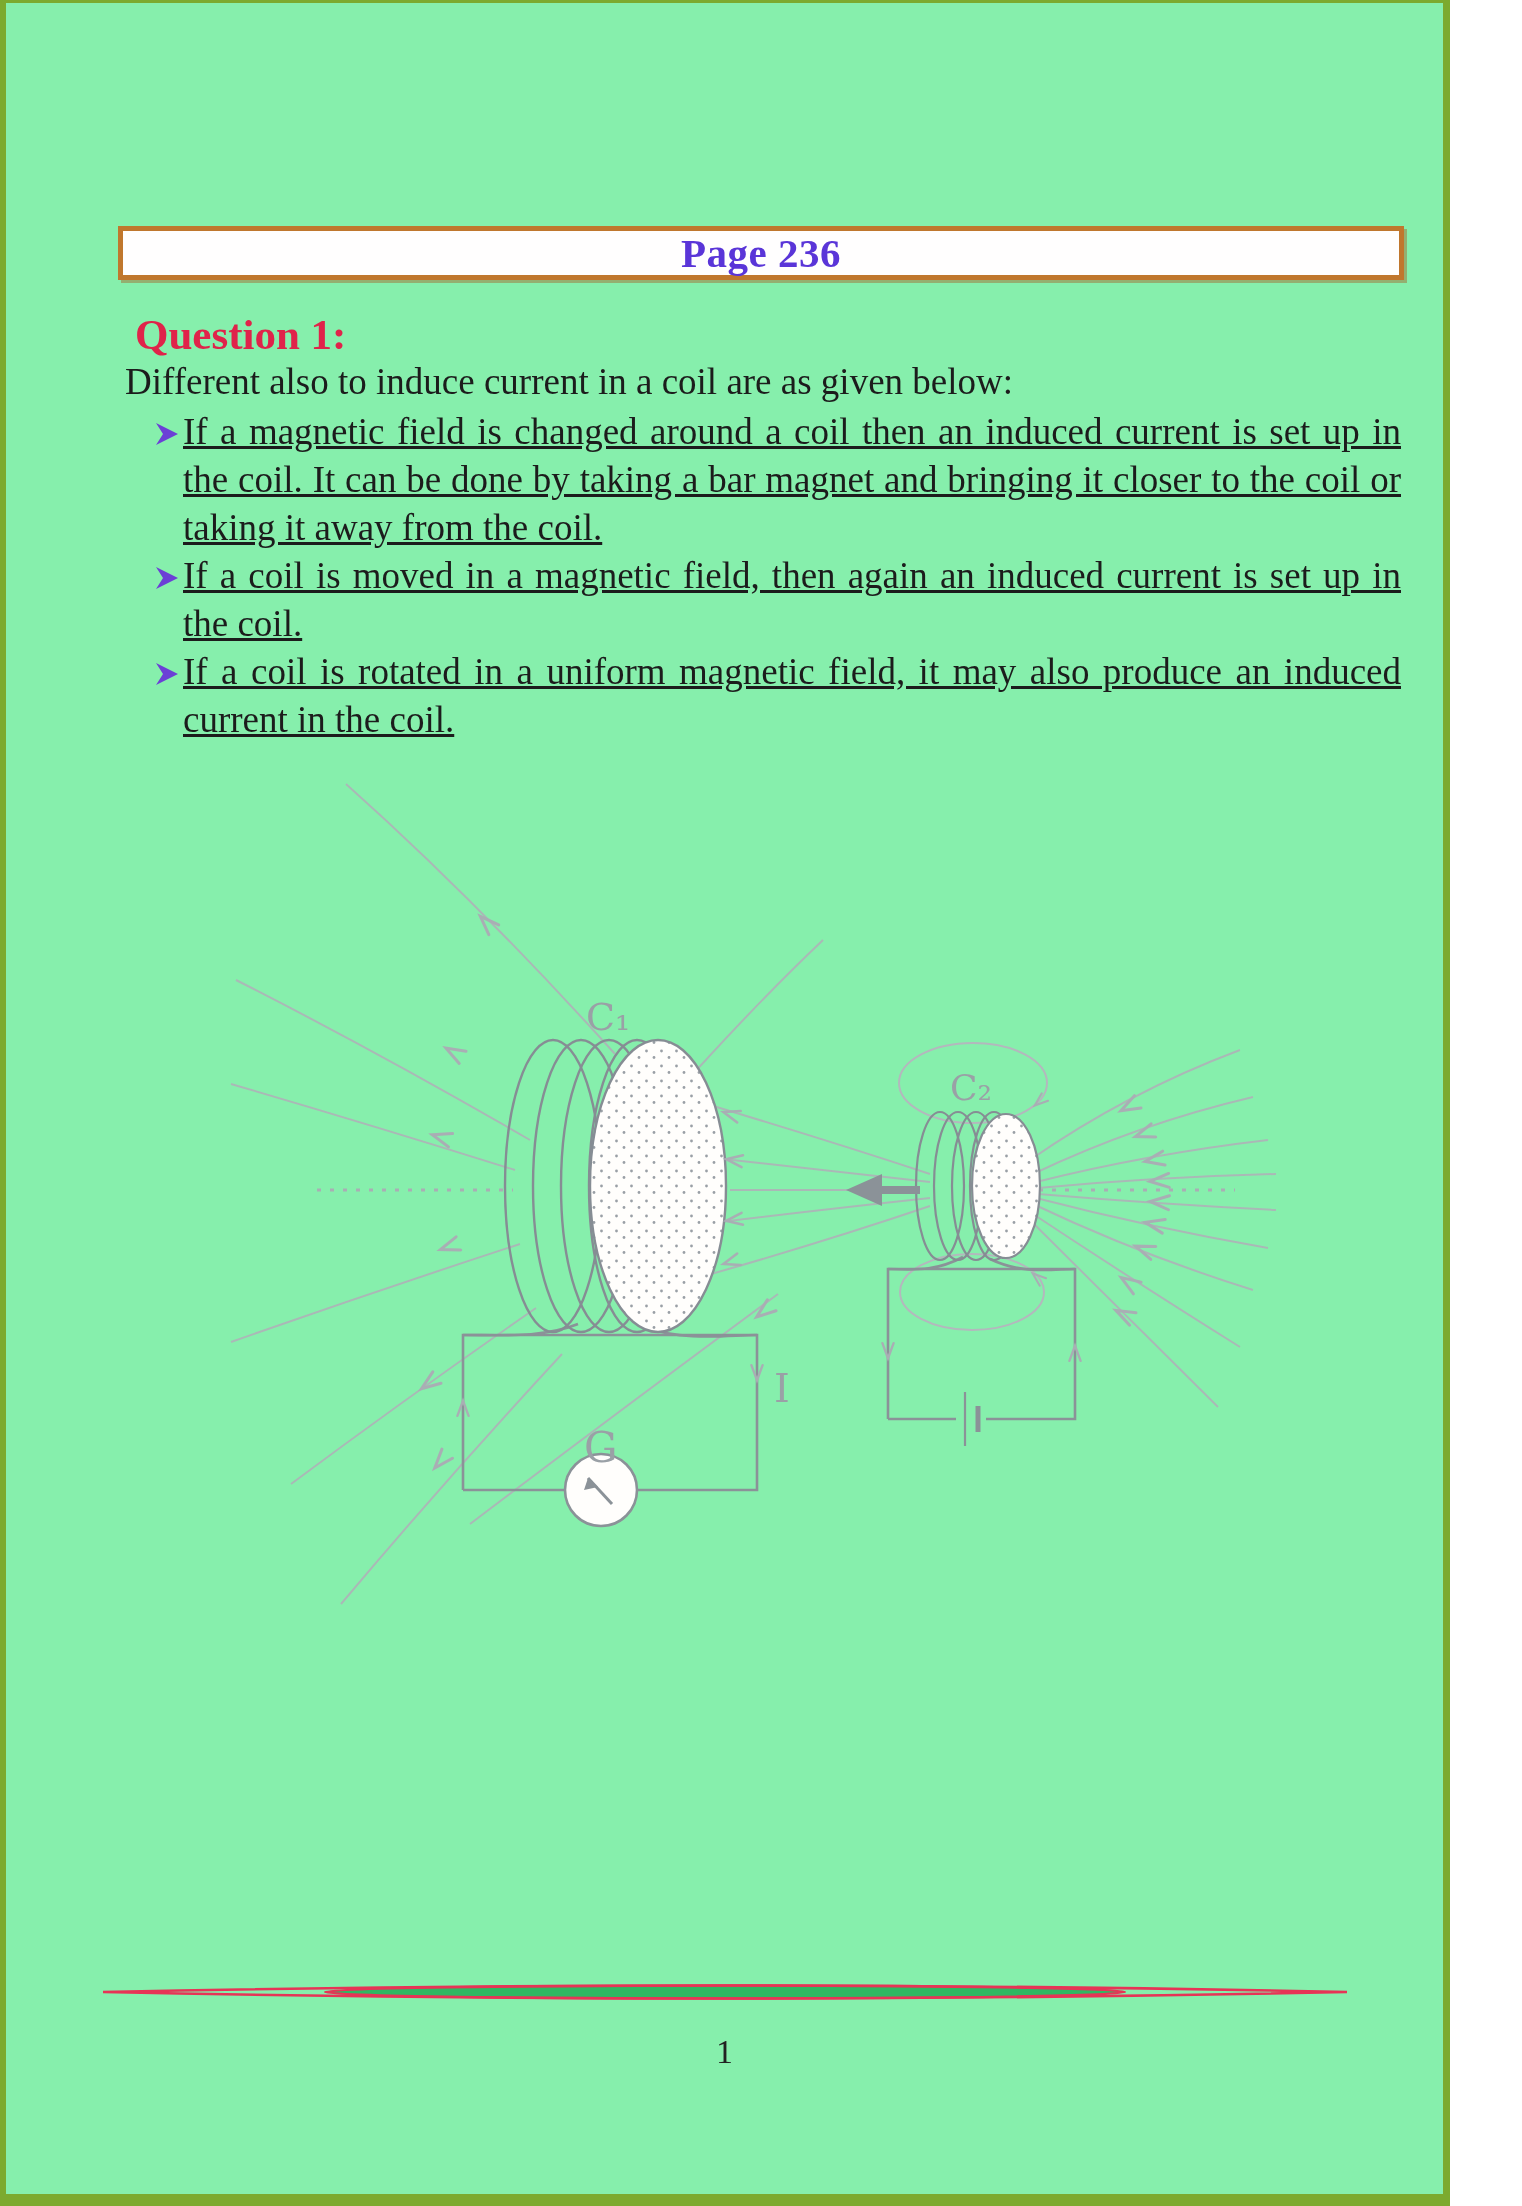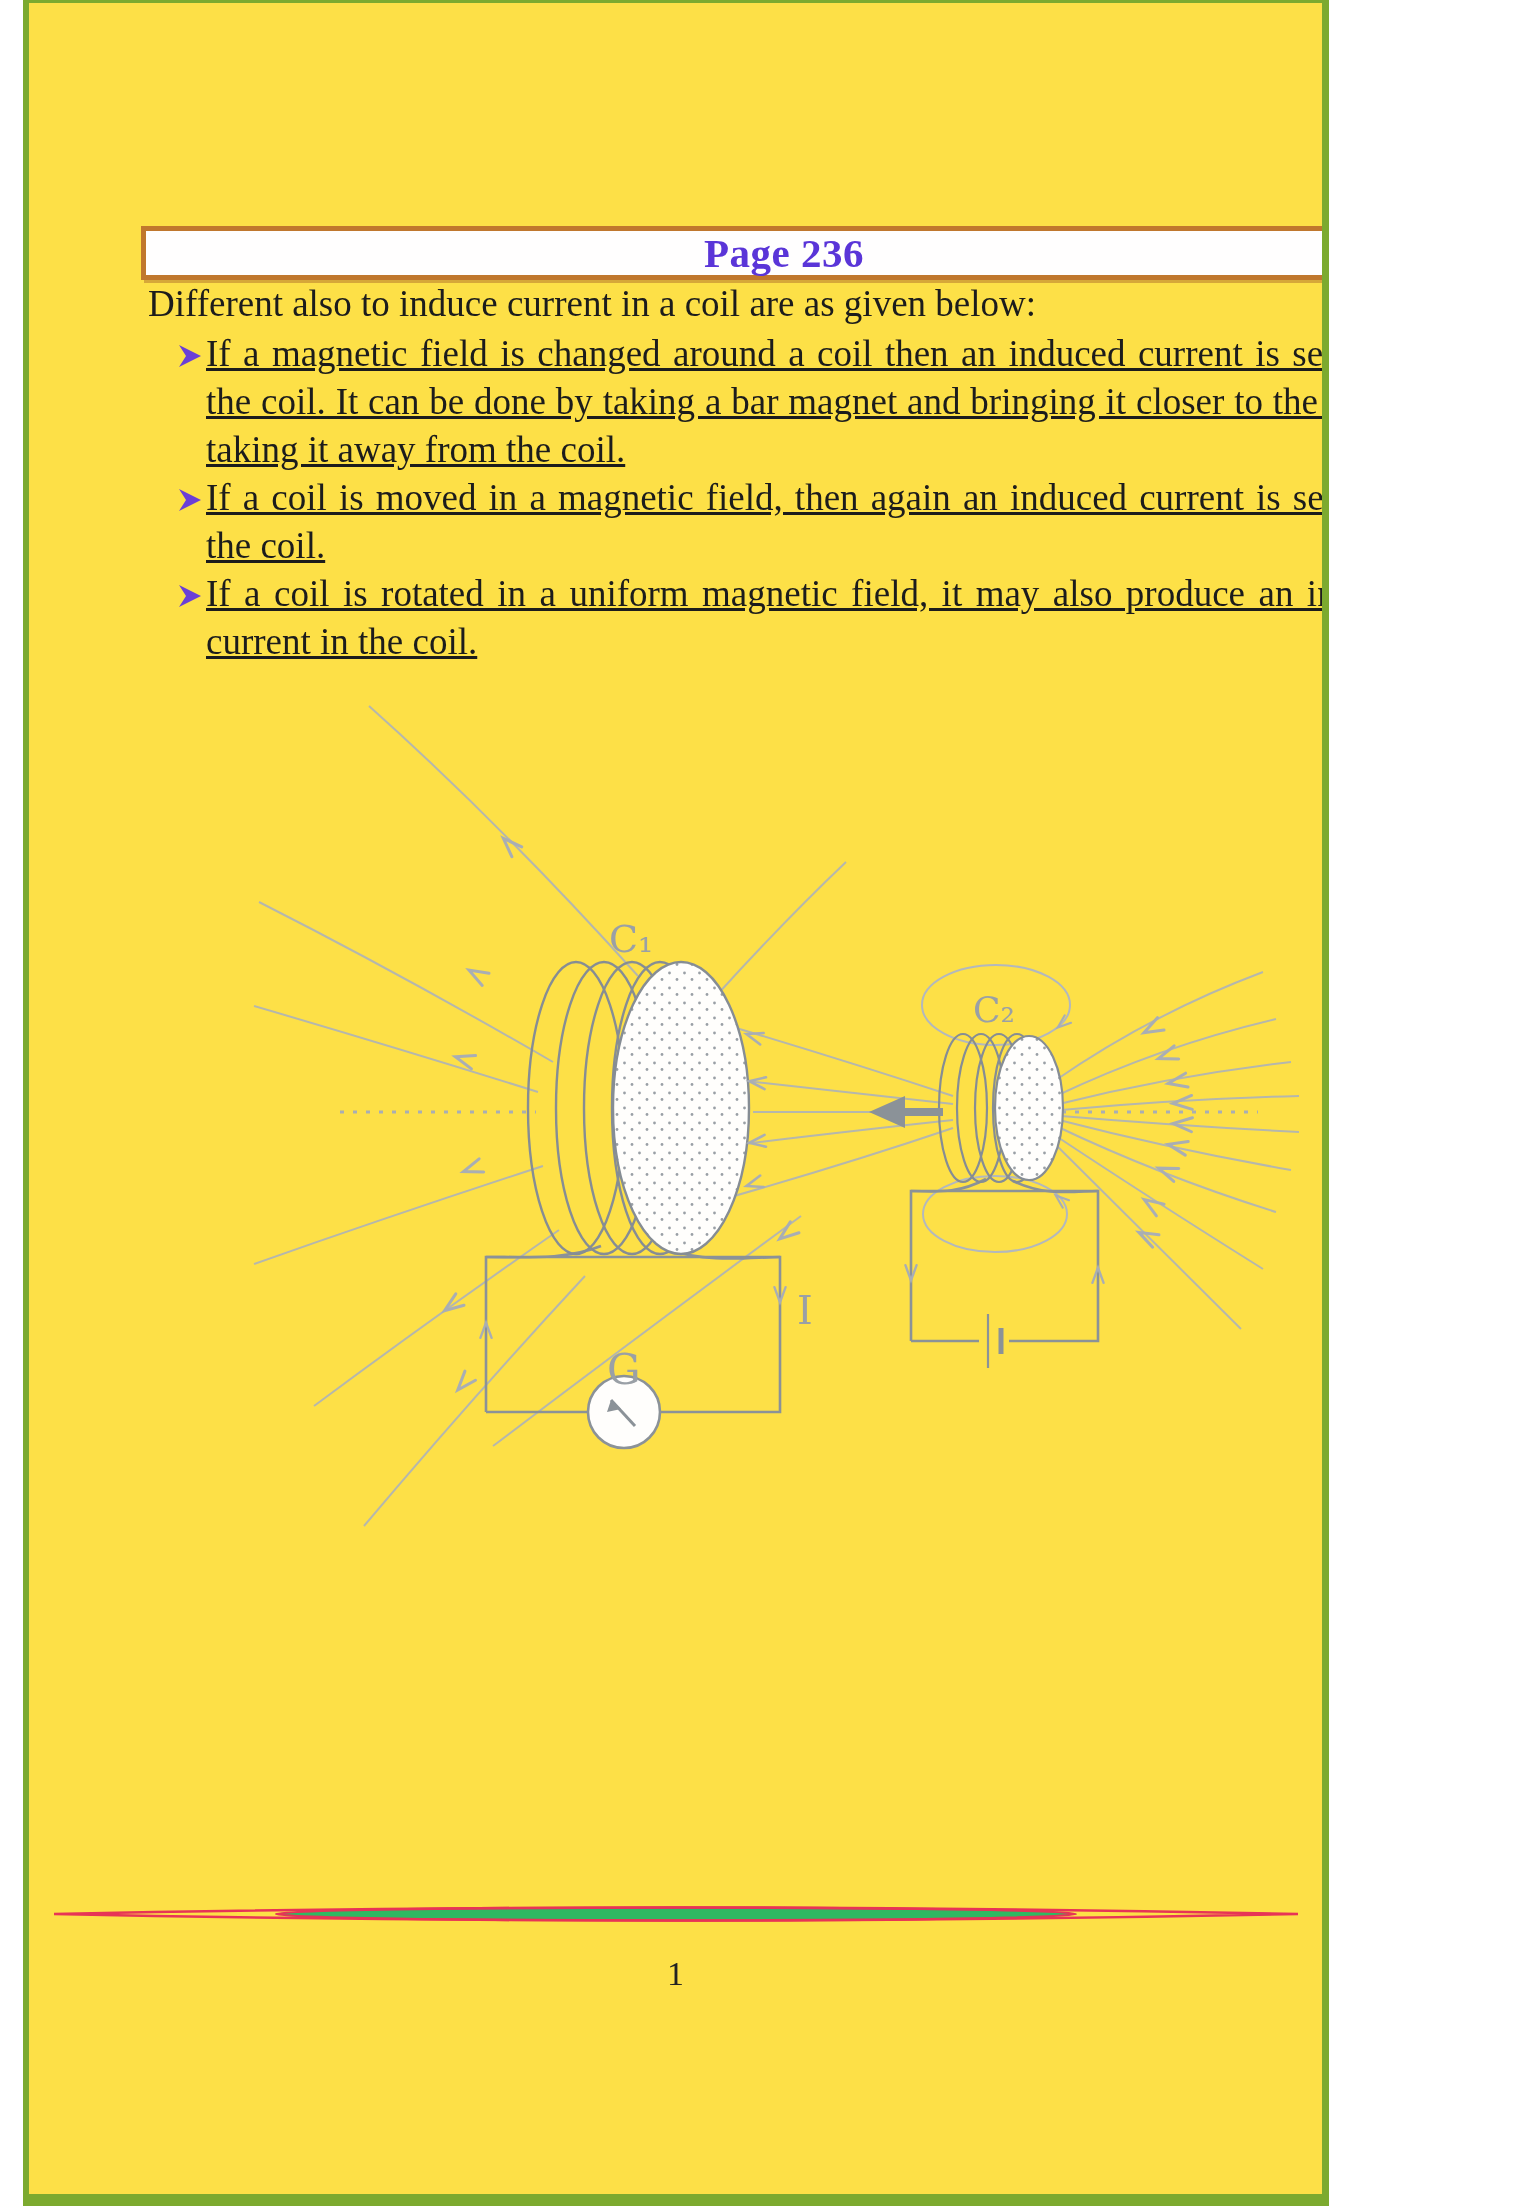--- a/index.html
+++ b/index.html
@@ -1,27 +1,26 @@
 <!DOCTYPE html>
 <html><head>
 <meta charset="utf-8">
 <style>
   html,body { margin:0; padding:0; background:#ffffff; }
   .page {
     position:relative;
-    width:1306px; height:2206px;
+    width:1450px; height:2206px;
     box-sizing:border-box;
-    background:#fde047;
+    background:#86efac;
     border-style:solid;
     border-color:#7caa2f;
     border-width:3px 7px 12px 6px;
     font-family:"Liberation Serif", serif;
     color:#1c1c1c;
     overflow:hidden;
-    margin-left:23px;
   }
   .content { margin-left:112px; width:1286px; }
 
   .pagebox {
     margin-top:223px;
     box-sizing:border-box;
     width:1286px; height:54px;
     border:5px solid #c0772d;
     box-shadow:3px 3px 0 rgba(167,98,40,.45);
     display:flex; align-items:center; justify-content:center;
@@ -68,20 +67,21 @@
 </head>
 <body>
 
 <div class="page">
   <div class="content">
 
     <div class="pagebox">
       <span class="title">Page 236</span>
     </div>
 
+    <div class="q-label">Question 1:</div>
     <div class="a-intro">Different also to induce current in a coil are as given below:</div>
 
     <ul class="bullets">
       <li>
         <span class="marker">
           <svg width="28" height="28" viewBox="0 0 28 28">
               <path d="M3 3 L25 14 L3 25 L10 14 Z" fill="#6b3fd6"></path>
             </svg>
         </span>
         <span class="btxt">If a magnetic field is changed around a coil then an induced current is set up in the coil. It can be done by taking a bar magnet and bringing it closer to the coil or taking it away from the coil.</span>

